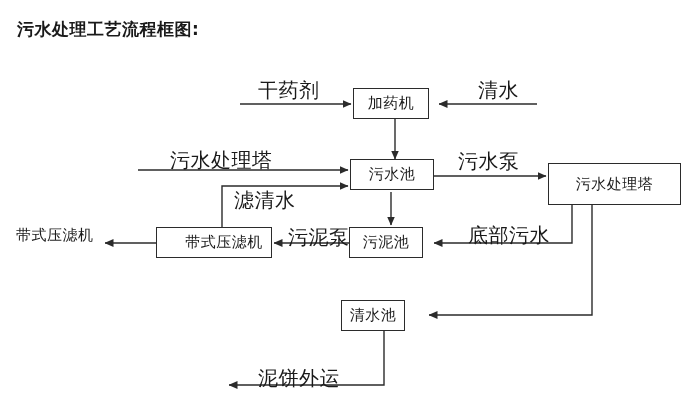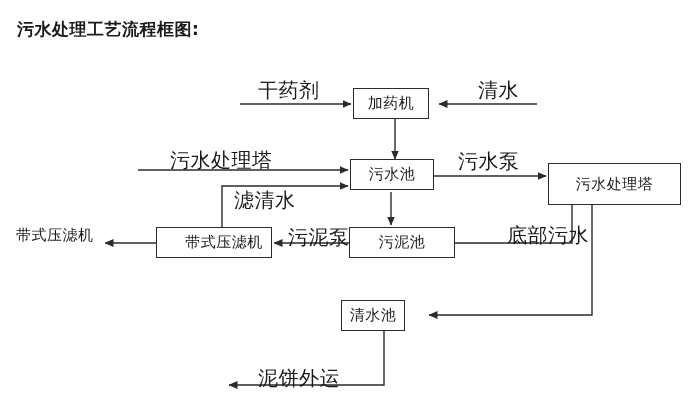--- a/index.html
+++ b/index.html
@@ -115,34 +115,34 @@
 
   <div class="node-box" style="left:353px; top:88px; width:76px; height:31px;">
     <span>加药机</span>
   </div>
   <div class="node-box" style="left:350px; top:159px; width:84px; height:31px;">
     <span>污水池</span>
   </div>
   <div class="node-box" style="left:548px; top:163px; width:133px; height:42px;">
     <span>污水处理塔</span>
   </div>
-  <div class="node-box" style="left:349px; top:227px; width:106px; height:31px;">
+  <div class="node-box" style="left:349px; top:227px; width:74px; height:31px;">
     <span>污泥池</span>
   </div>
   <div class="node-box" style="left:156px; top:227px; width:116px; height:31px;padding-left:20px;">
     <span>带式压滤机</span>
   </div>
   <div class="node-box" style="left:341px; top:300px; width:64px; height:31px;">
     <span>清水池</span>
   </div>
 
   <div class="edge-label" style="left:258px; top:80px;">干药剂</div>
   <div class="edge-label" style="left:478px; top:80px;">清水</div>
   <div class="edge-label" style="left:170px; top:150px;">污水处理塔</div>
   <div class="edge-label" style="left:458px; top:151px;">污水泵</div>
   <div class="edge-label" style="left:234px; top:190px;font-family:Liberation Serif, serif;">滤清水</div>
   <div class="edge-label" style="left:288px; top:227px;">污泥泵</div>
-  <div class="edge-label" style="left:468px; top:225px;margin-left:39px;">底部污水</div>
+  <div class="edge-label" style="left:468px; top:225px;">底部污水</div>
   <div class="edge-label" style="left:258px; top:368px;">泥饼外运</div>
 
   <div class="terminal-label" style="left:16px; top:228px;">带式压滤机</div>
 
 </div>
 
 </body></html>

